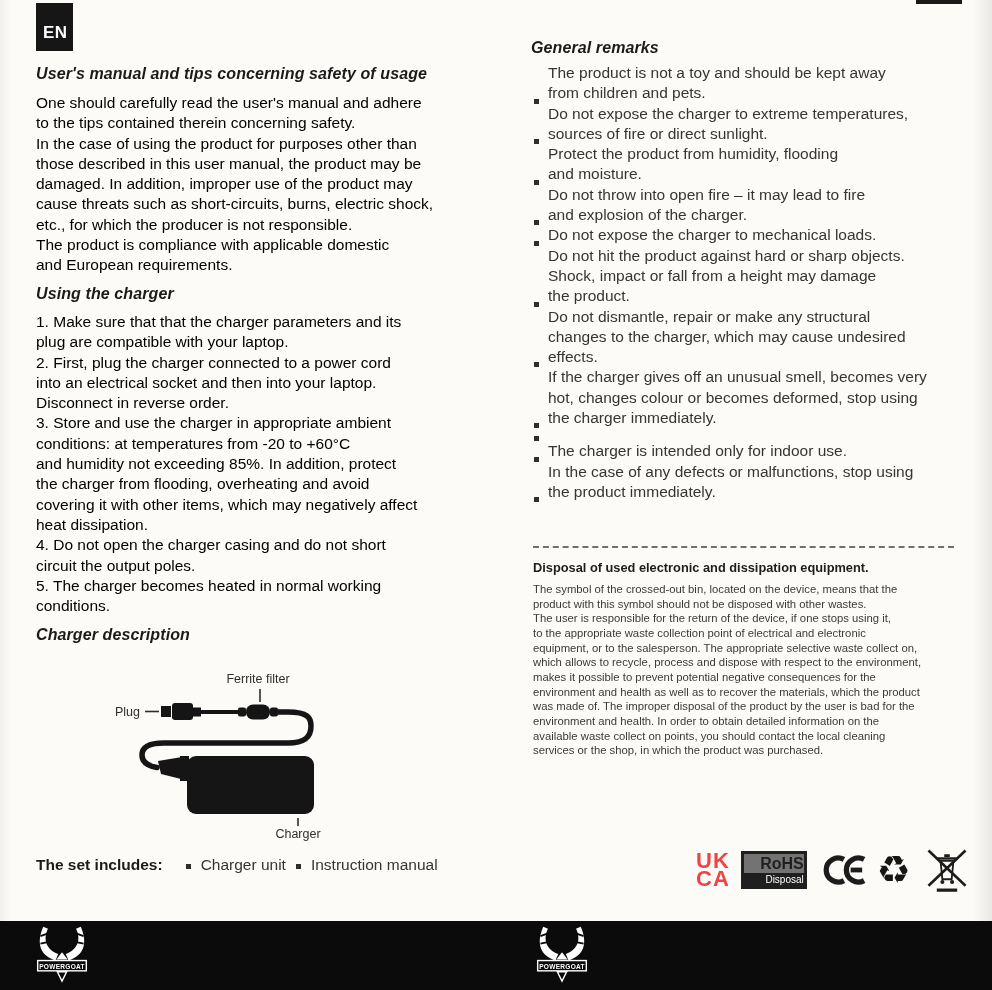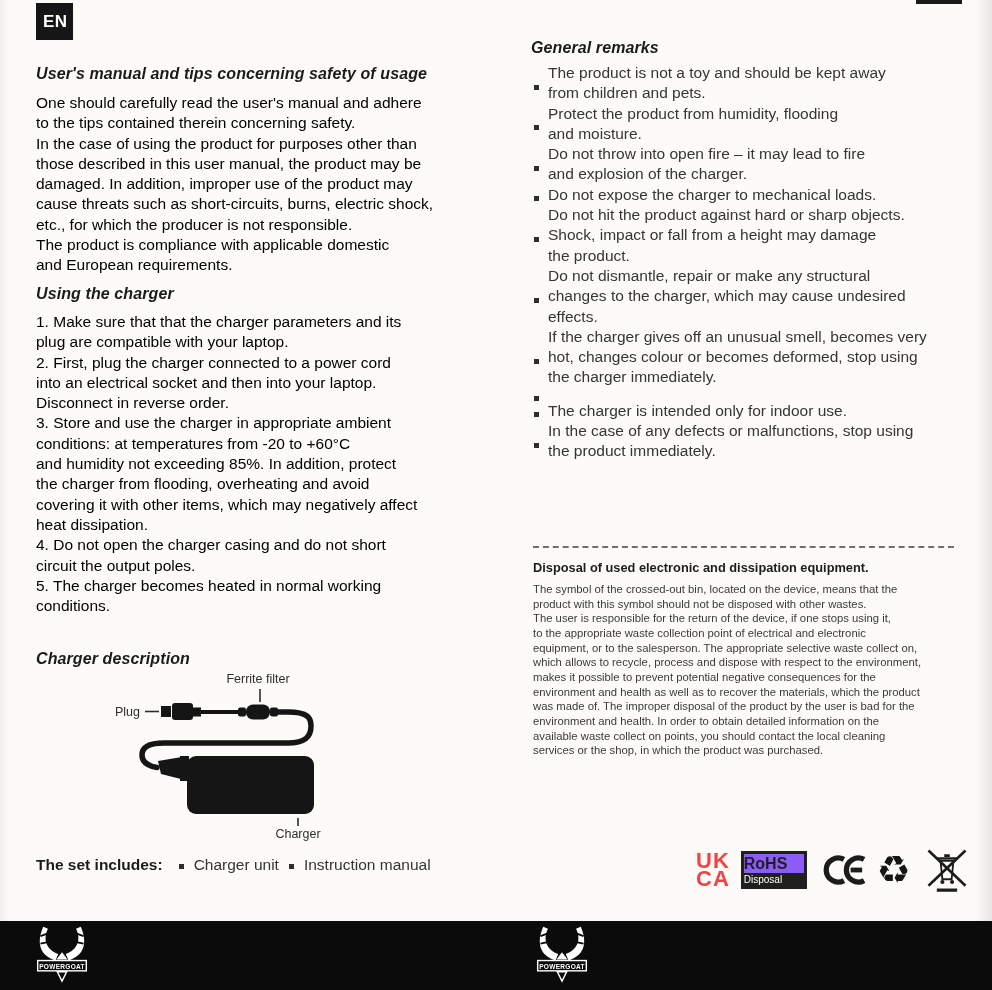--- a/index.html
+++ b/index.html
@@ -4,52 +4,52 @@
 <style>
   html,body { margin:0; padding:0; background:#c9c7c3; }
   .page {
     position:relative; width:992px; height:990px; overflow:hidden;
     background:#fcfbf8; color:#343434;
     font-family:"Liberation Sans","DejaVu Sans",sans-serif;
   }
   .heading { position:absolute; font-weight:bold; font-size:16px; line-height:1.15; color:#1b1b1b; letter-spacing:0.1px;font-style:italic; }
   .body-text { position:absolute; font-size:15.5px; line-height:20.3px; white-space:pre-line; color:#000000; }
   .en-badge {
-    position:absolute; left:36px; top:3px; width:37px; height:37px; background:#161616;
+    position:absolute; left:36px; top:3px; width:37px; height:48px; background:#161616;
     color:#fff; font-weight:bold; font-size:17px; letter-spacing:0.4px;
     display:flex; align-items:flex-end; padding:0 0 8px 7px; box-sizing:border-box;
   }
   .sliver { position:absolute; left:916px; top:0; width:46px; height:4px; background:#1a1a1a; }
   .edge-right { position:absolute; right:0; top:0; width:18px; height:921px;
     background:linear-gradient(to right, rgba(60,55,45,0), rgba(60,55,45,0.10)); }
   .edge-left { position:absolute; left:0; top:0; width:10px; height:921px;
     background:linear-gradient(to left, rgba(60,55,45,0), rgba(60,55,45,0.06)); }
 
   
   .diagram { position:absolute; left:36px; top:660px; width:430px; height:190px; }
-  .set-includes { position:absolute; left:36px; top:856px; font-size:15.5px; display:flex; align-items:center; color:#353535; }
+  .set-includes { position:absolute; left:36px; top:856px; font-size:15.5px; display:flex; align-items:center; color:#353535;gap:7px; }
   .inc-label { font-weight:bold; color:#1b1b1b; margin-right:6px; }
   .inc-items { display:flex; }
   .inc-item { display:flex; align-items:center; margin-left:10px; }
   .inc-item .bsq { margin:2px 10px 0 0; }
 
   
   .bullets { position:absolute; left:533px; top:63px; width:424px; }
-  .bullet-row { display:flex; align-items:center; }
+  .bullet-row { display:flex; align-items:flex-end; }
   .bsq { flex:0 0 5px; width:5px; height:5px; background:#2e2e2e; display:inline-block; }
   .bullet-row .bsq { margin:8px 9px 0 1px; }
   .bullet-text { white-space:pre-line; font-size:15.5px; line-height:20.3px; color:#353535; }
   .dashed-sep { position:absolute; left:533px; top:546px; width:421px; border-top:2px dashed #6f6f6f; }
   .disposal-title { position:absolute; left:533px; top:560px; font-weight:bold; font-size:12.8px; color:#1d1d1d; }
   .disposal-body { position:absolute; left:533px; top:582px; width:428px; font-size:11.3px; line-height:14.65px; white-space:pre-line; color:#3a3a3a; }
 
   
   .marks { position:absolute; left:696px; top:846px; height:48px; display:flex; align-items:center; gap:11px; }
   .ukca { font-weight:bold; font-size:22px; line-height:0.8; letter-spacing:1px; color:#ef4444; }
-  .rohs { border:3px solid #1f1f1f; width:60px; text-align:left; background:#8b5cf6; }
+  .rohs { border:3px solid #1f1f1f; width:60px; text-align:right; background:#737373; }
   .rohs-title { font-weight:bold; font-size:16px; line-height:19px; color:#1f1f1f; }
   .rohs-sub { background:#1f1f1f; color:#fff; font-size:10px; line-height:13px; }
   .recycle { font-size:38px; line-height:1; color:#161616; font-family:"DejaVu Sans",sans-serif; }
 
   
   .footer { position:absolute; left:0; top:921px; width:992px; height:69px; background:#0b0b0b; }
   .goat { position:absolute; top:4px; width:58px; height:58px; }
   .goat-1 { left:33px; }
   .goat-2 { left:533px; }
 </style>
@@ -87,21 +87,21 @@
 conditions: at temperatures from -20 to +60°C
 and humidity not exceeding 85%. In addition, protect
 the charger from flooding, overheating and avoid
 covering it with other items, which may negatively affect
 heat dissipation.
 4. Do not open the charger casing and do not short
 circuit the output poles.
 5. The charger becomes heated in normal working
 conditions.</div>
 
-  <div class="heading" style="left:36px; top:650px;">Charger description</div>
+  <div class="heading" style="left:36px; top:626px;">Charger description</div>
 
   <svg class="diagram" viewBox="0 0 430 190">
     <text x="222" y="23" text-anchor="middle" font-size="12.5" fill="#2e2e2e">Ferrite filter</text>
     <line x1="224" y1="29" x2="224" y2="42" stroke="#2e2e2e" stroke-width="1.6"></line>
     <text x="104" y="56" text-anchor="end" font-size="12.5" fill="#2e2e2e">Plug</text>
     <line x1="109" y1="51.5" x2="123" y2="51.5" stroke="#2e2e2e" stroke-width="1.6"></line>
 
     <rect x="125" y="46" width="10" height="11" fill="#151515"></rect>
     <rect x="136" y="43" width="21" height="17" rx="3" fill="#151515"></rect>
     <rect x="157" y="47.5" width="8" height="9" fill="#151515"></rect>
@@ -134,20 +134,25 @@
 
   <div class="heading" style="left:531px; top:39px;">General remarks</div>
 
   <div class="bullets">
       <div class="bullet-row">
         <span class="bsq"></span>
         <span class="bullet-text">The product is not a toy and should be kept away
 from children and pets.</span>
       </div>
 
+      <div class="bullet-row">
+        <span class="bsq"></span>
+        <span class="bullet-text">Do not expose the charger to extreme temperatures,
+sources of fire or direct sunlight.</span>
+      </div>
 
       <div class="bullet-row">
         <span class="bsq"></span>
         <span class="bullet-text">Protect the product from humidity, flooding
 and moisture.</span>
       </div>
 
       <div class="bullet-row">
         <span class="bsq"></span>
         <span class="bullet-text">Do not throw into open fire – it may lead to fire

